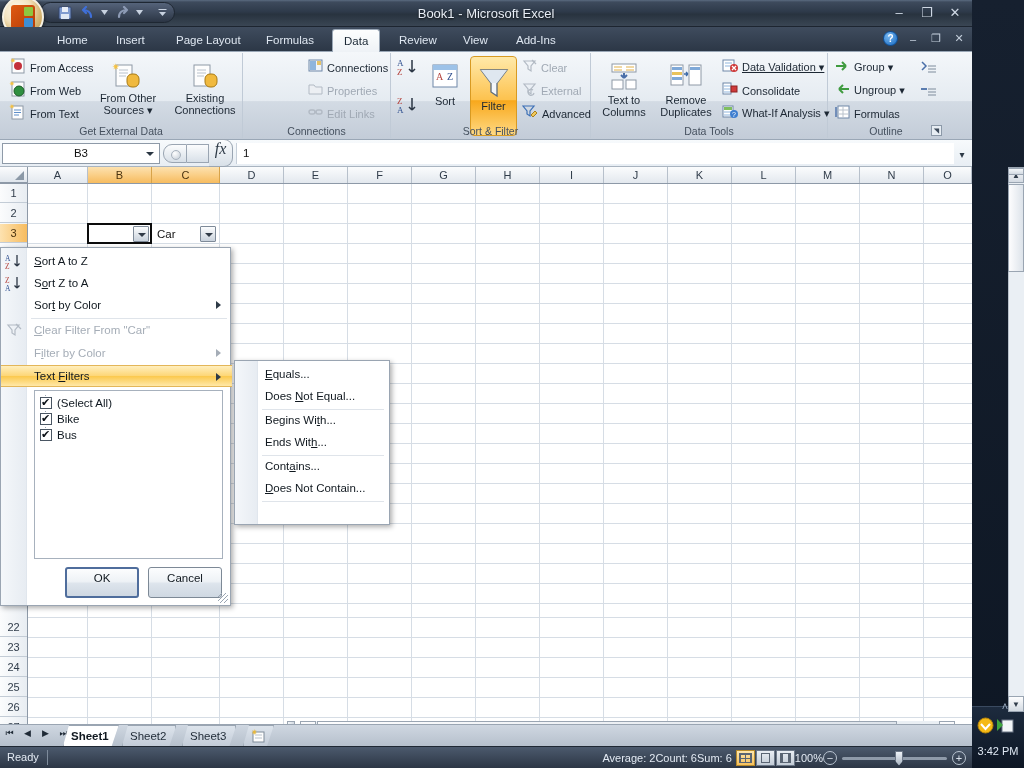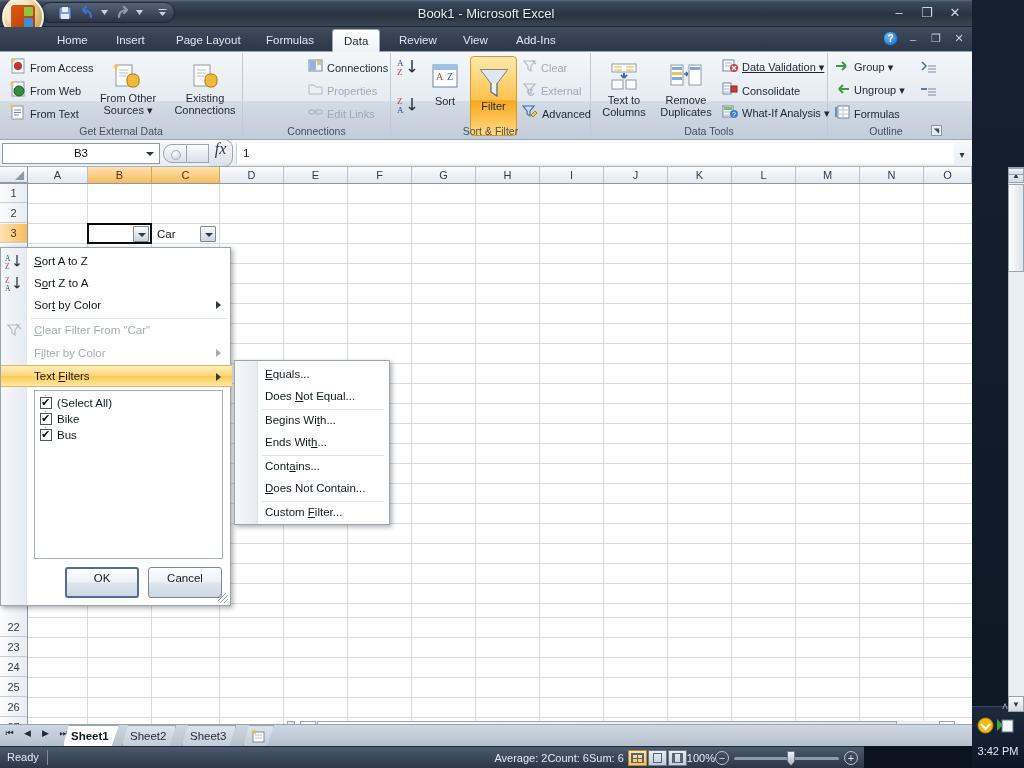--- a/index.html
+++ b/index.html
@@ -290,21 +290,21 @@
     background: linear-gradient(to bottom, #dde4ec, #c3ccd8);
     border: 1px solid #9aa5b2; border-bottom: none;
     clip-path: polygon(6px 0, 100% 0, calc(100% - 7px) 100%, 0 100%);
   }
   .stab.active {
     background: #fff; font-weight: bold; color: #101820;
   }
 
   
   #statusbar {
-    position: absolute; left: 0; bottom: 0; width: 864px; height: 22px;
+    position: absolute; left: 0; bottom: 0; width: 972px; height: 22px;
     background: linear-gradient(to bottom, #4c5a6d, #2c3645);
     border-top: 1px solid #1f2833;
     color: #e3eaf3; font-size: 11px;
   }
   #status-left { position: absolute; left: 7px; top: 4px; }
   #stat-sep { position: absolute; left: 47px; top: 3px; width: 1px; height: 15px; background: #7e8b9b; }
   #status-right { position: absolute; right: 6px; top: 0; height: 22px; display: flex; align-items: center; gap: 0; }
   .stat-num { color: #e3eaf3; font-size: 11px; }
   .viewbtns { display: flex; gap: 1px; margin-left: 4px; }
   .vbtn {
@@ -1069,18 +1069,15 @@
       <span>Ends Wit<u>h</u>...</span>
     </div>
     <div class="smisep" style="top:94px"></div>
     <div class="smi" style="top:95px">
       <span>Cont<u>a</u>ins...</span>
     </div>
     <div class="smi" style="top:117px">
       <span><u>D</u>oes Not Contain...</span>
     </div>
     <div class="smisep" style="top:140px"></div>
-    <div class="smi" style="top:141px">
-      <span>Custom <u>F</u>ilter...</span>
-    </div>
   </div>
 
 </div>
 
 </body></html>

